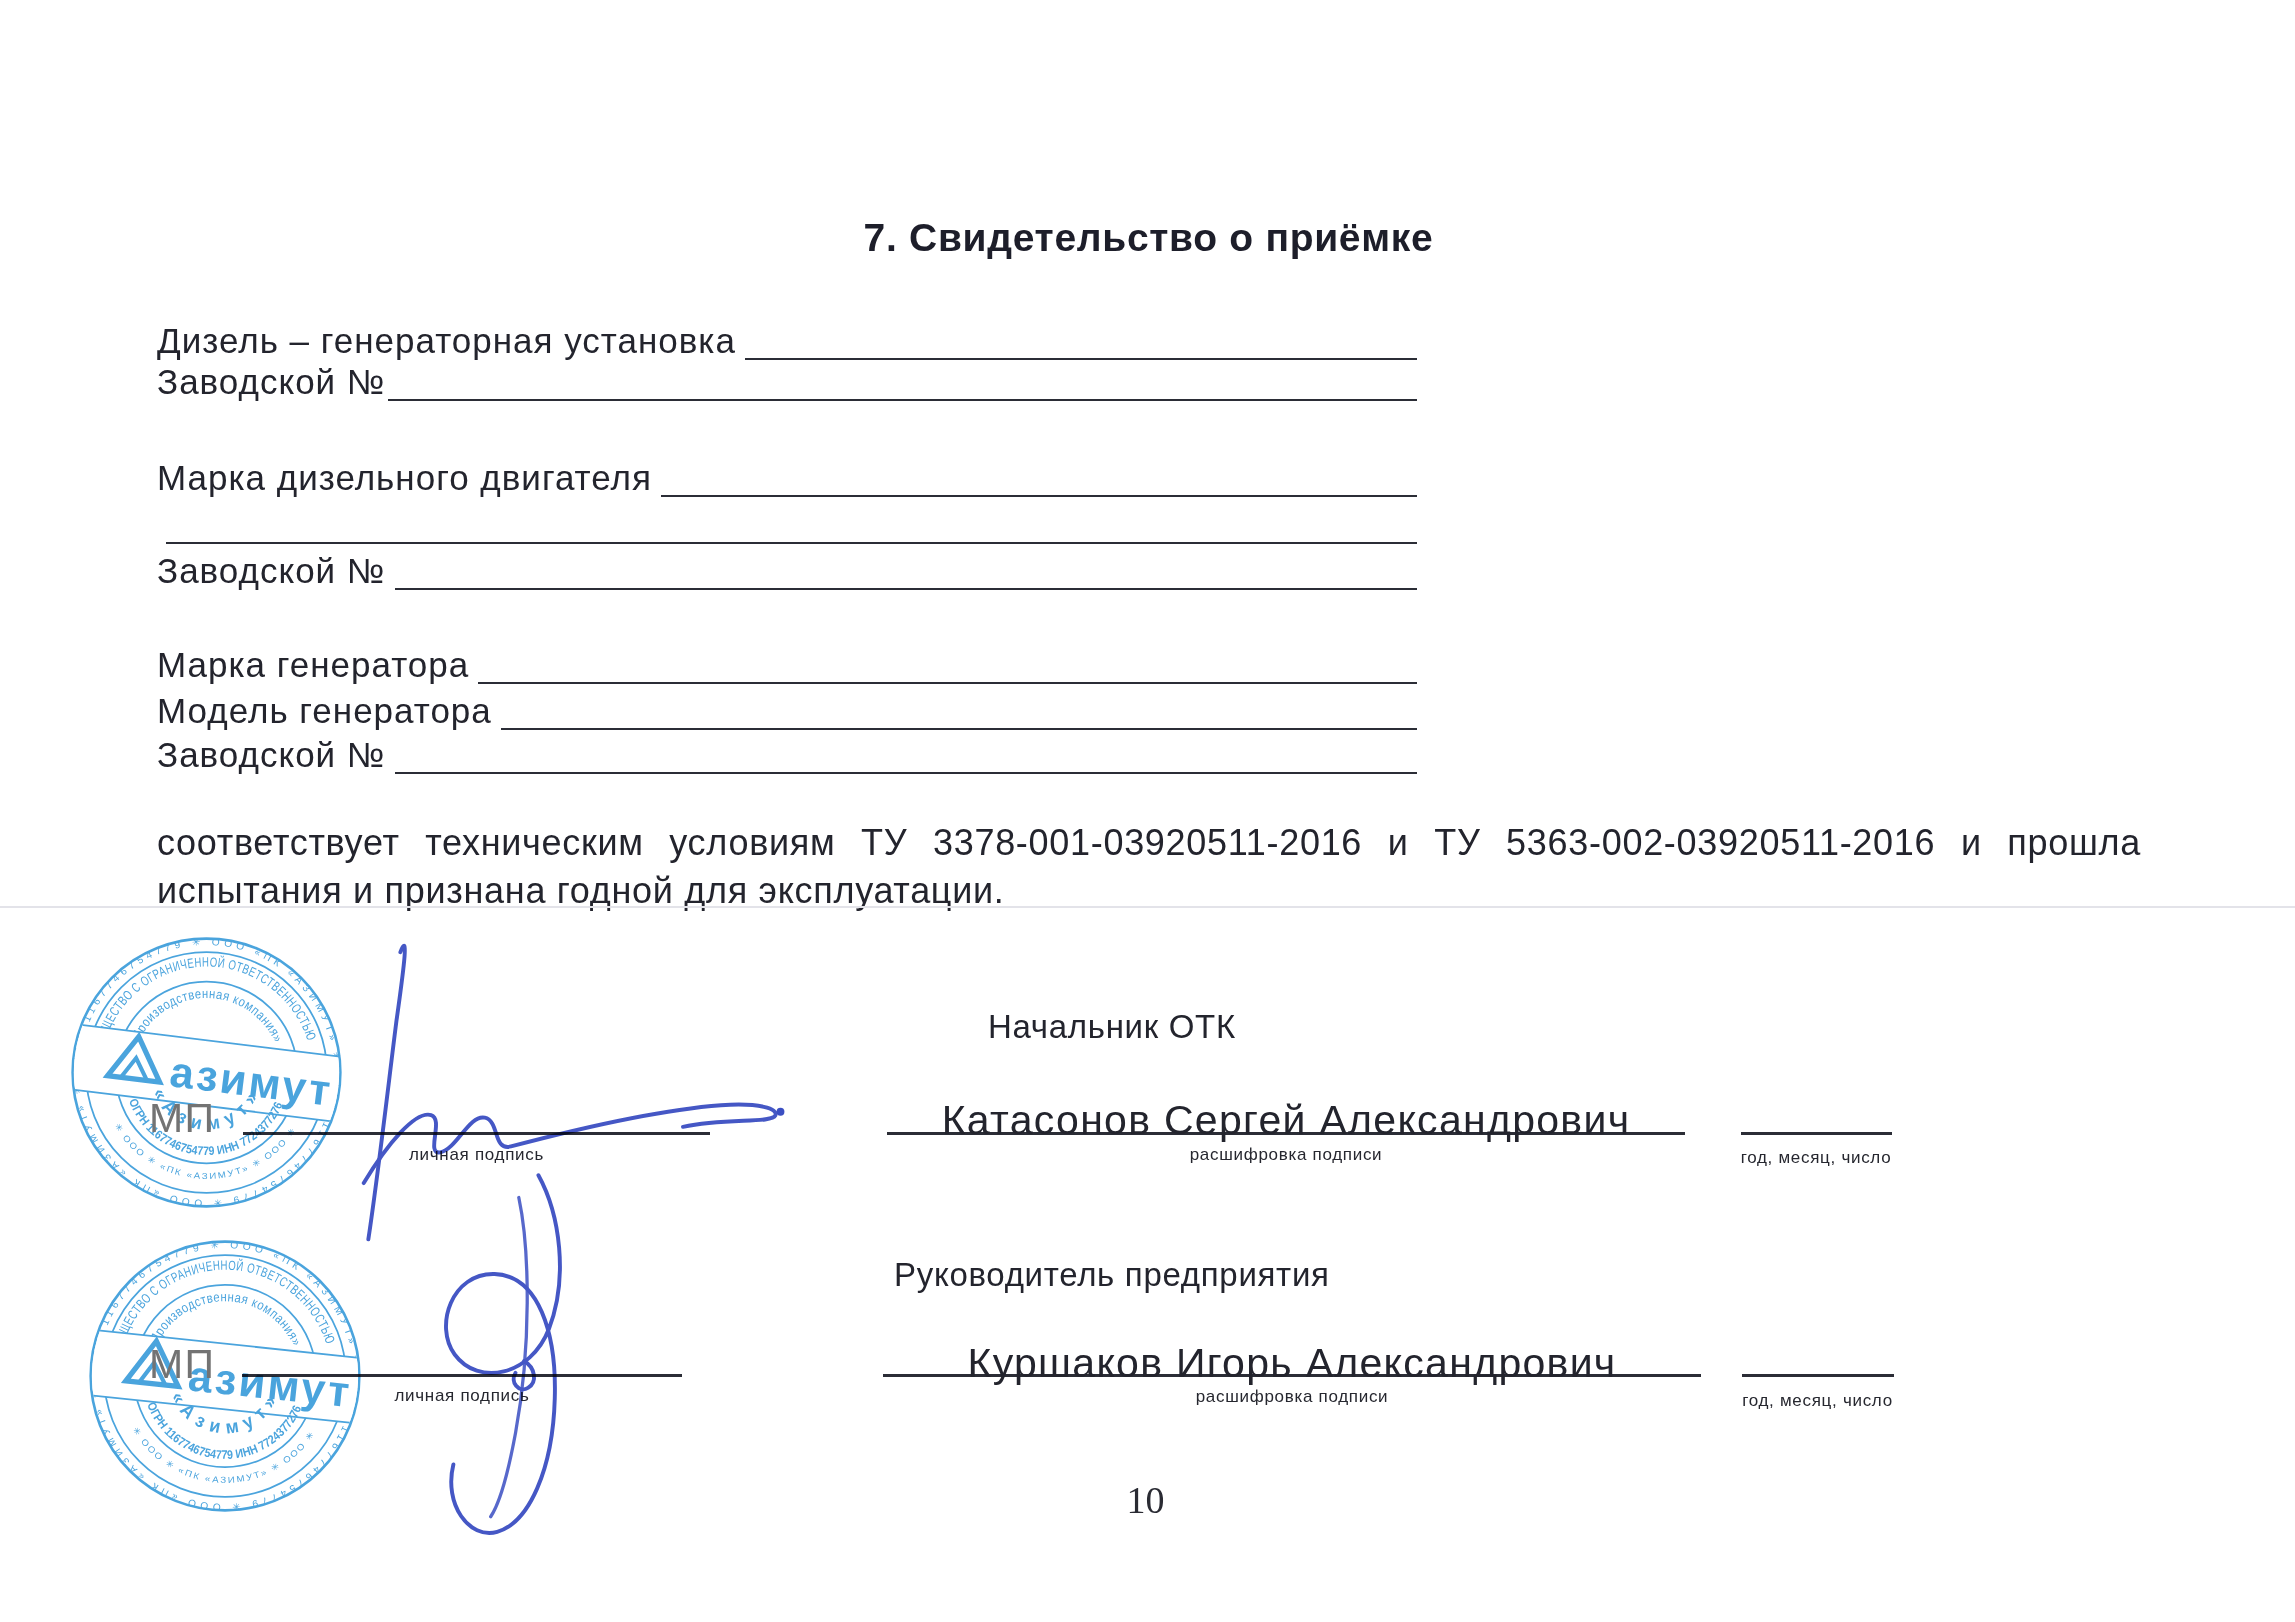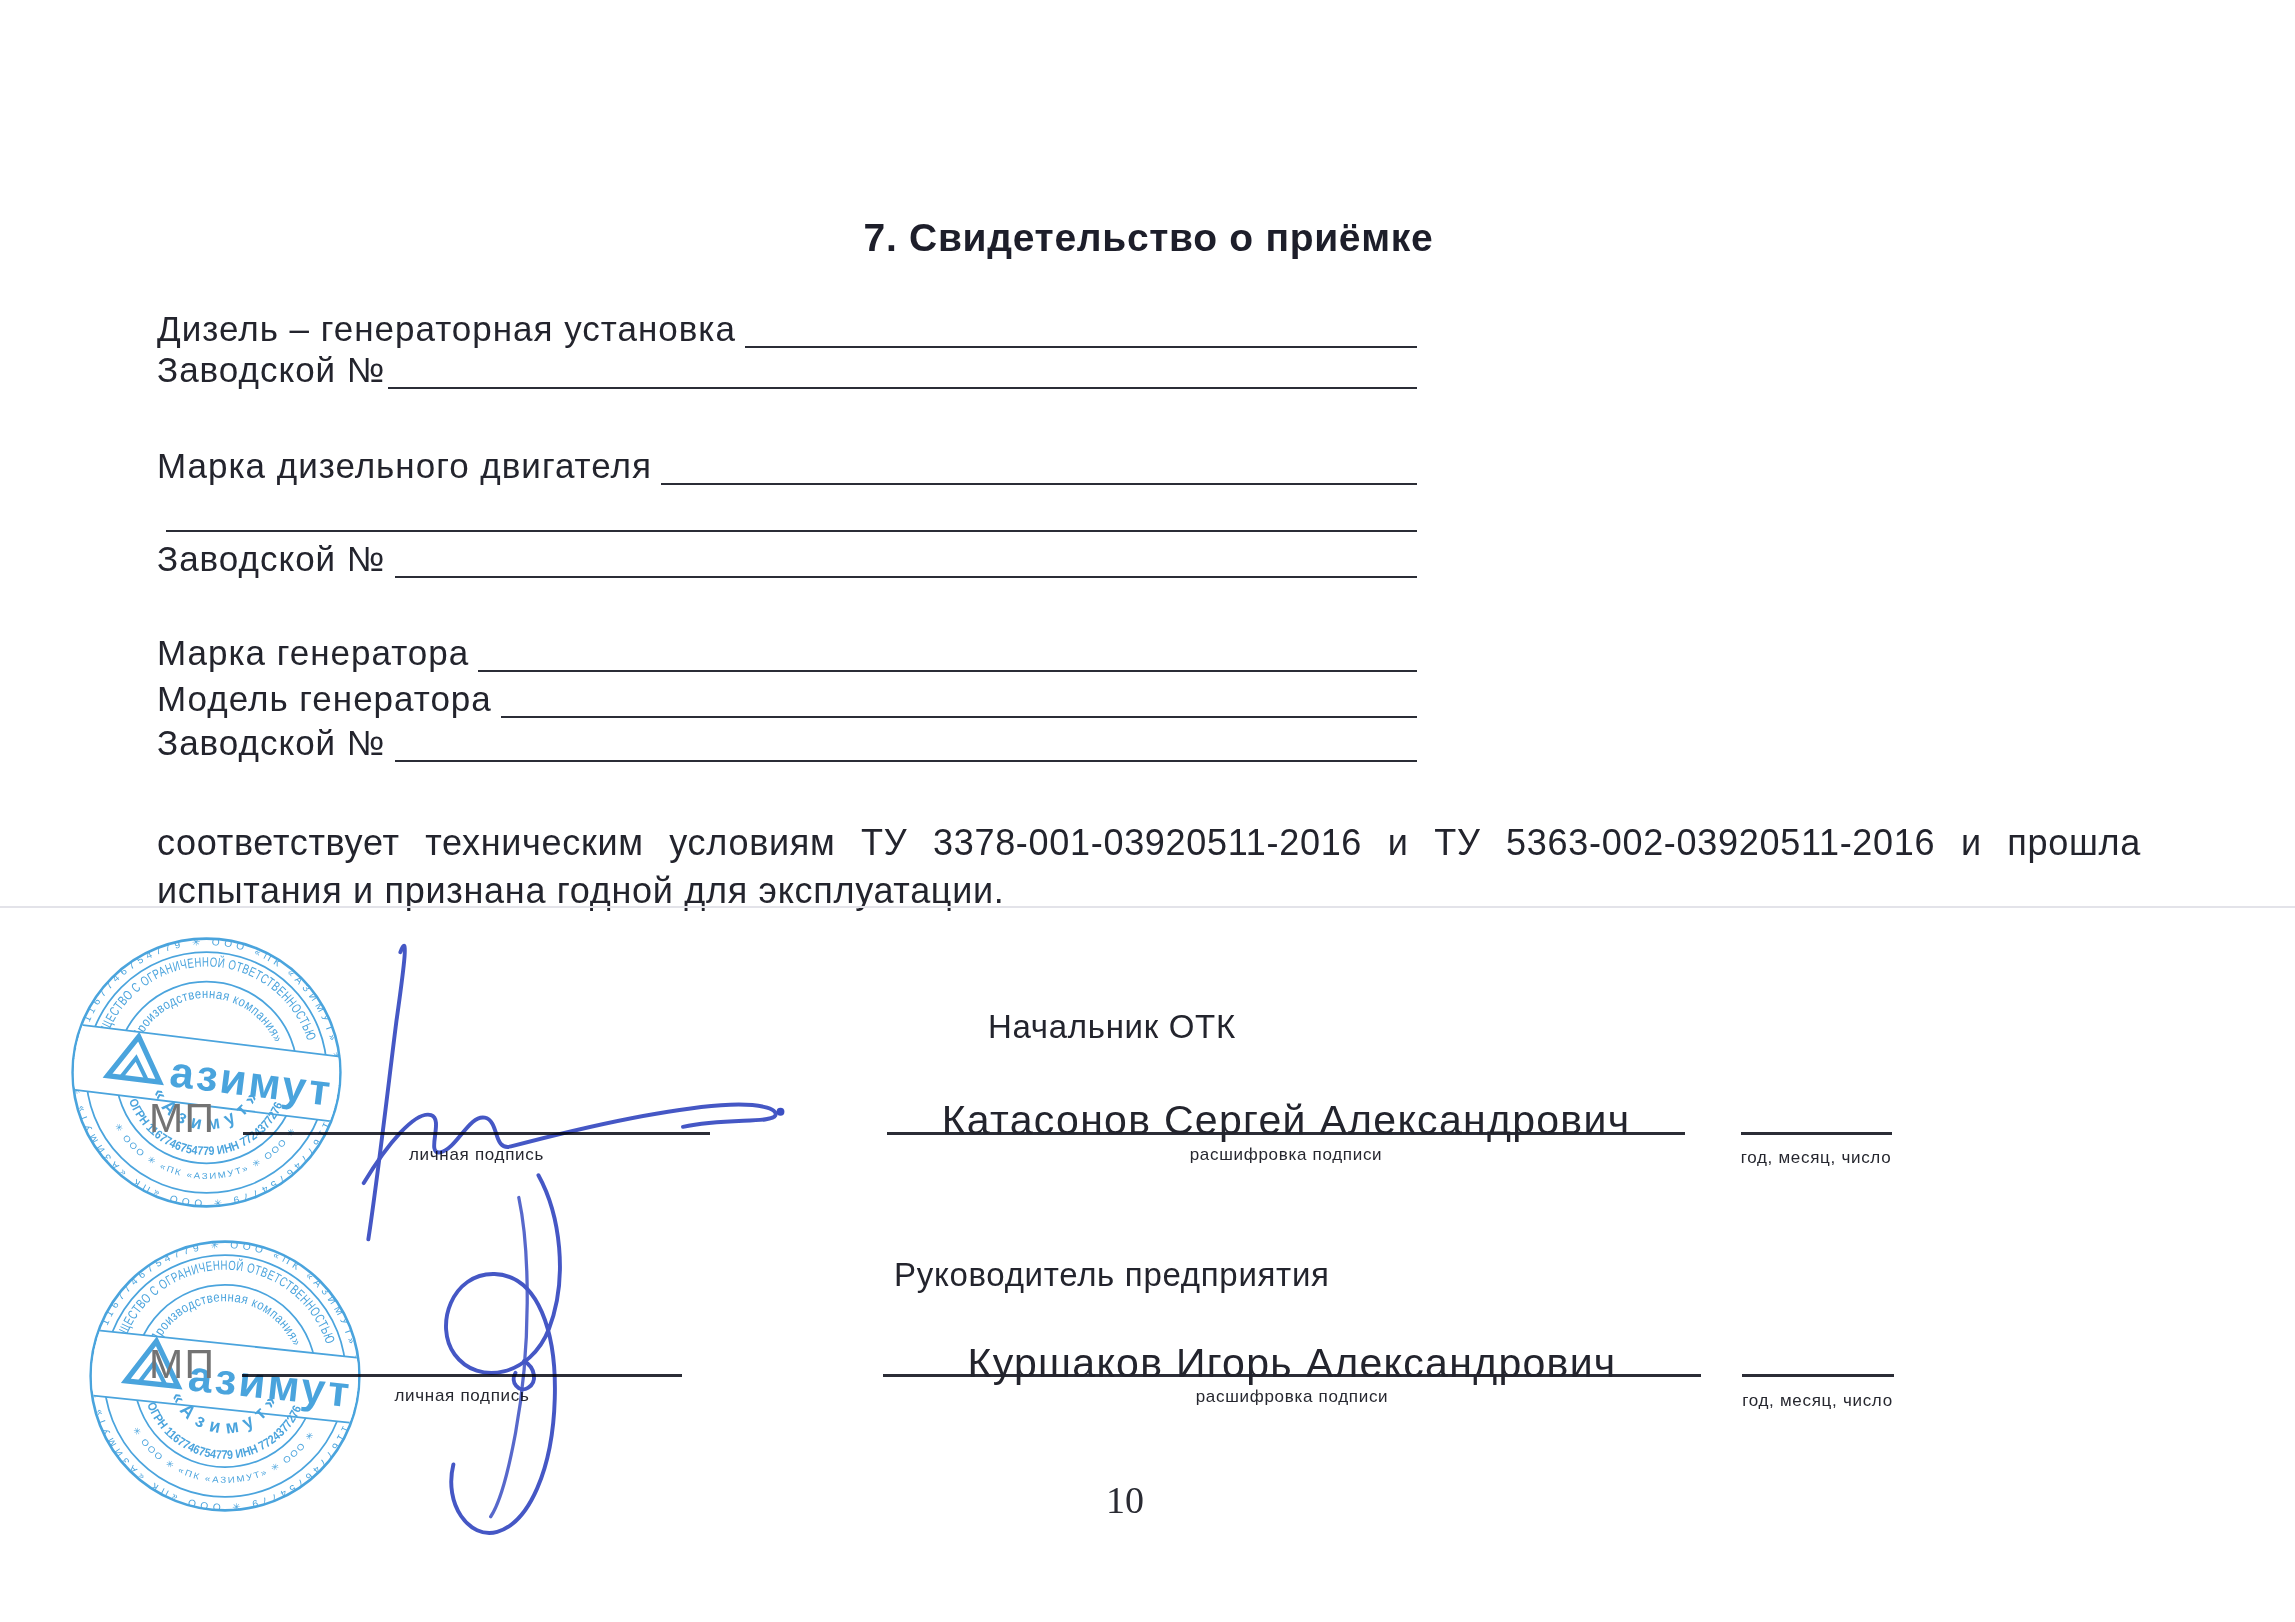--- a/index.html
+++ b/index.html
@@ -5,33 +5,33 @@
   html,body{margin:0;padding:0;}
   body{
     width:2295px;height:1623px;position:relative;background:#ffffff;
     font-family:"Liberation Sans","DejaVu Sans",sans-serif;color:#23242d;overflow:hidden;
   }
   .abs{position:absolute;}
   .page-title{
     left:818px;top:216px;width:661px;text-align:center;
     font-size:39px;font-weight:bold;letter-spacing:0.7px;color:#1d1e2a;white-space:nowrap;
   }
-  .frow{position:absolute;left:157px;width:1260px;height:39px;display:flex;align-items:flex-end;}
+  .frow{position:absolute;left:157px;width:1260px;height:39px;display:flex;align-items:flex-end;margin-top:12px;}
   .frow .lbl{font-size:35px;letter-spacing:1px;line-height:39px;white-space:pre;}
   .frow .fill{flex:1;border-bottom:2.6px solid #2b2d36;height:100%;margin-left:9.2px;min-width:26px;}
   .frow.tight .fill{margin-left:2.6px;}
   .stmt{left:157px;width:1984px;font-size:36px;letter-spacing:0.7px;line-height:41px;white-space:nowrap;}
   .stmt.just{white-space:normal;text-align:justify;text-align-last:justify;}
   .divider{left:0;top:906px;width:2295px;height:2px;background:#e3e3e9;}
   .role{font-size:33px;letter-spacing:0.7px;white-space:nowrap;}
   .mp{font-size:41px;letter-spacing:1.3px;color:#737373;z-index:6;}
   .uline{position:absolute;height:2.6px;background:#2b2d36;}
   .sig-name{font-size:41px;letter-spacing:1.3px;text-align:center;white-space:nowrap;}
   .sub-label{font-size:17px;letter-spacing:0.7px;color:#26272f;text-align:center;white-space:nowrap;}
-  .page-num{left:1106px;top:1478px;width:79px;text-align:left;
+  .page-num{left:1106px;top:1478px;width:79px;text-align:center;
     font-family:"Liberation Serif","DejaVu Serif",serif;font-size:38px;color:#2a2b33;}
   svg.stamp{position:absolute;mix-blend-mode:multiply;opacity:.87;z-index:4;}
   svg.pen{position:absolute;left:0;top:0;mix-blend-mode:multiply;z-index:5;pointer-events:none;}
   .hidden-defs{position:absolute;width:0;height:0;}
 </style>
 </head>
 <body>
 
 <svg class="hidden-defs" aria-hidden="true">
   <defs>

